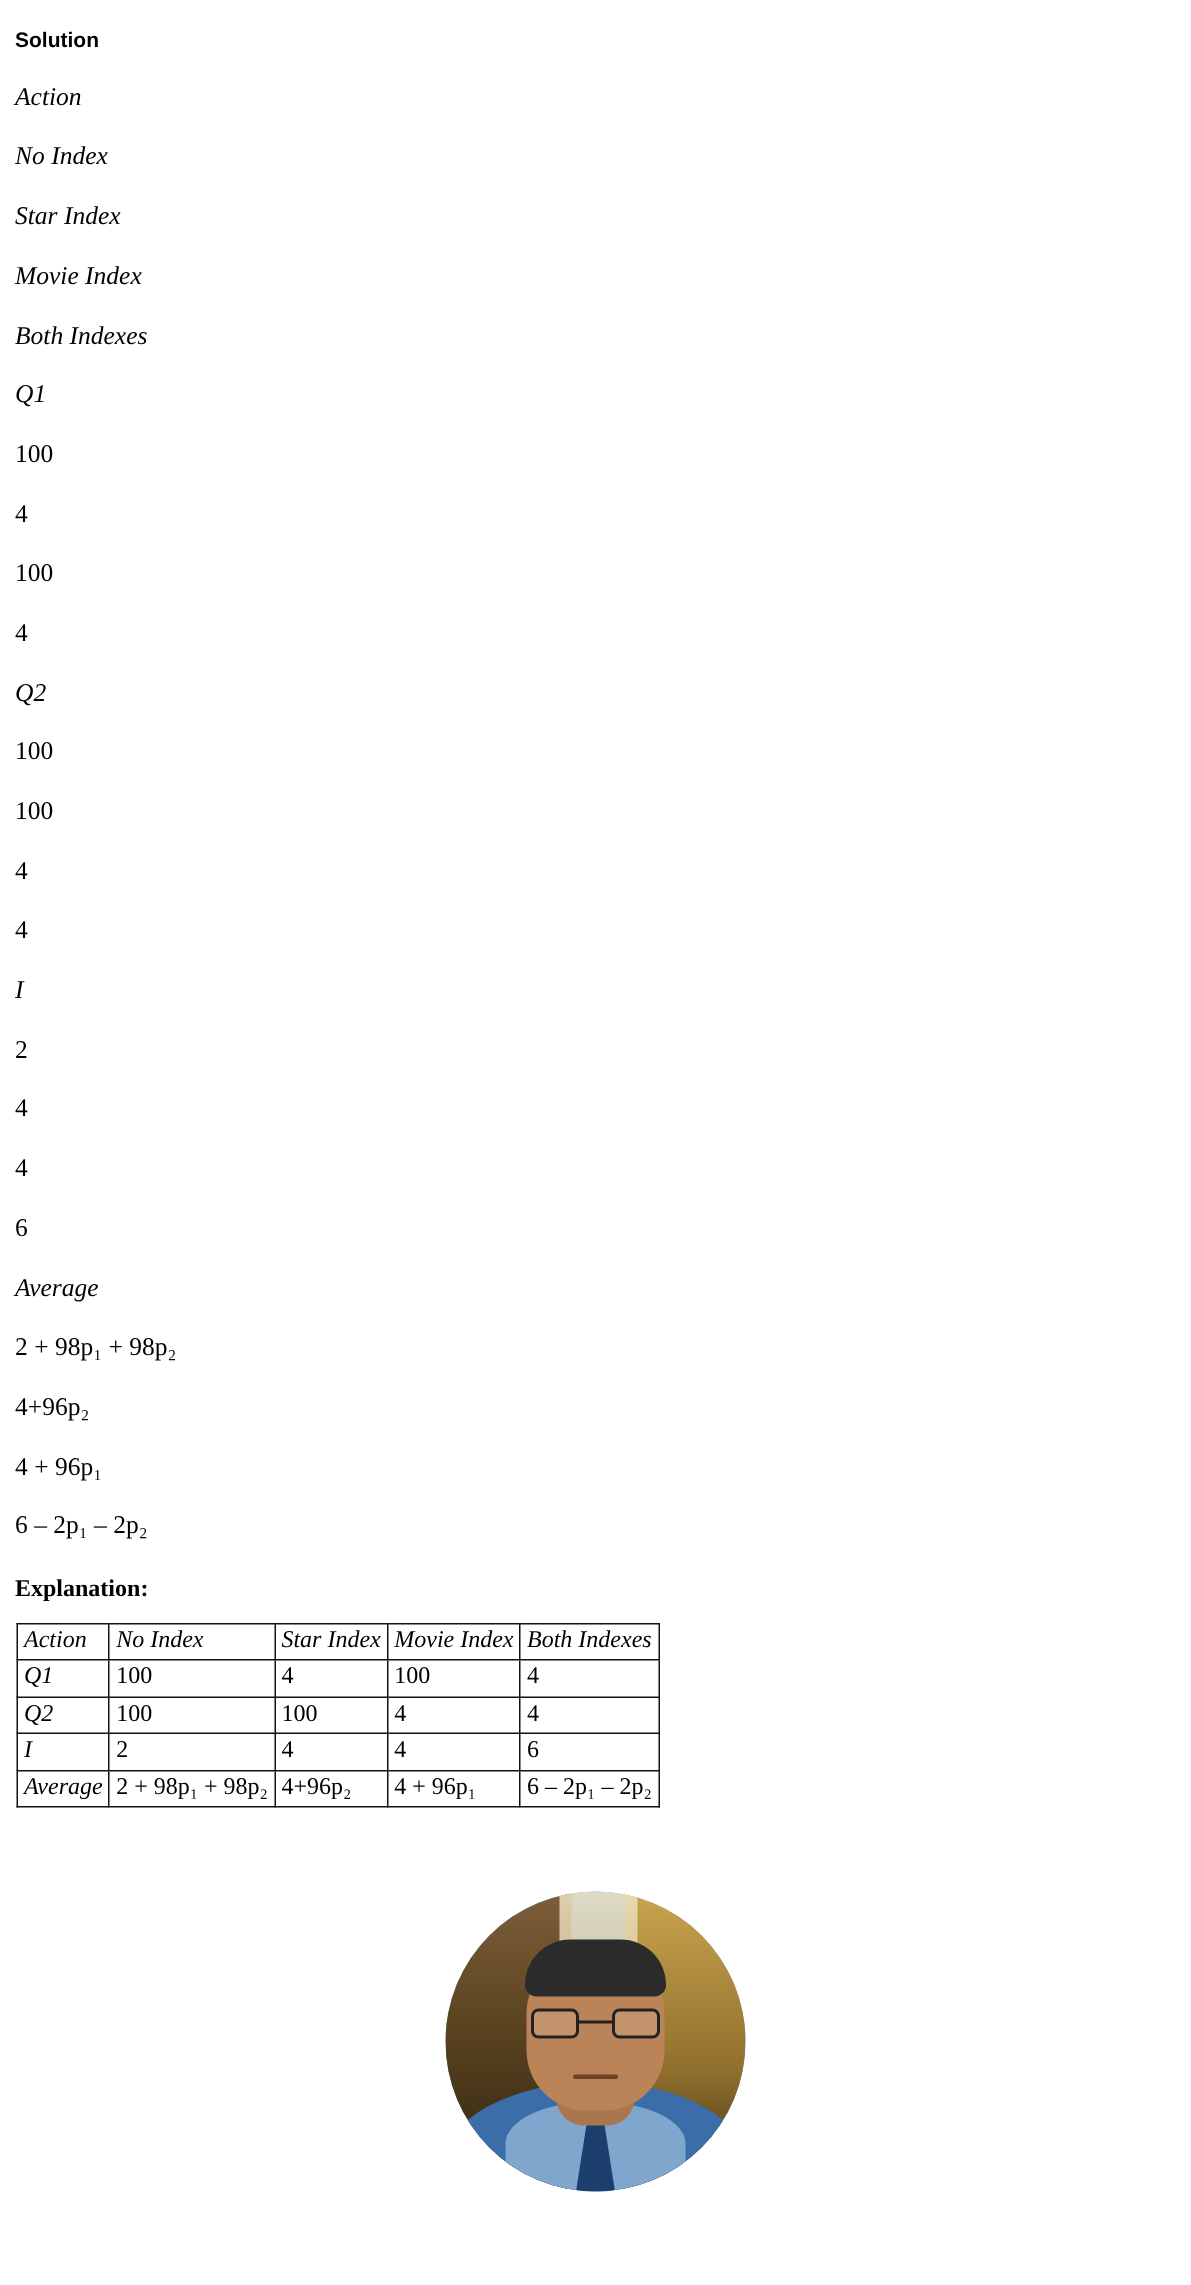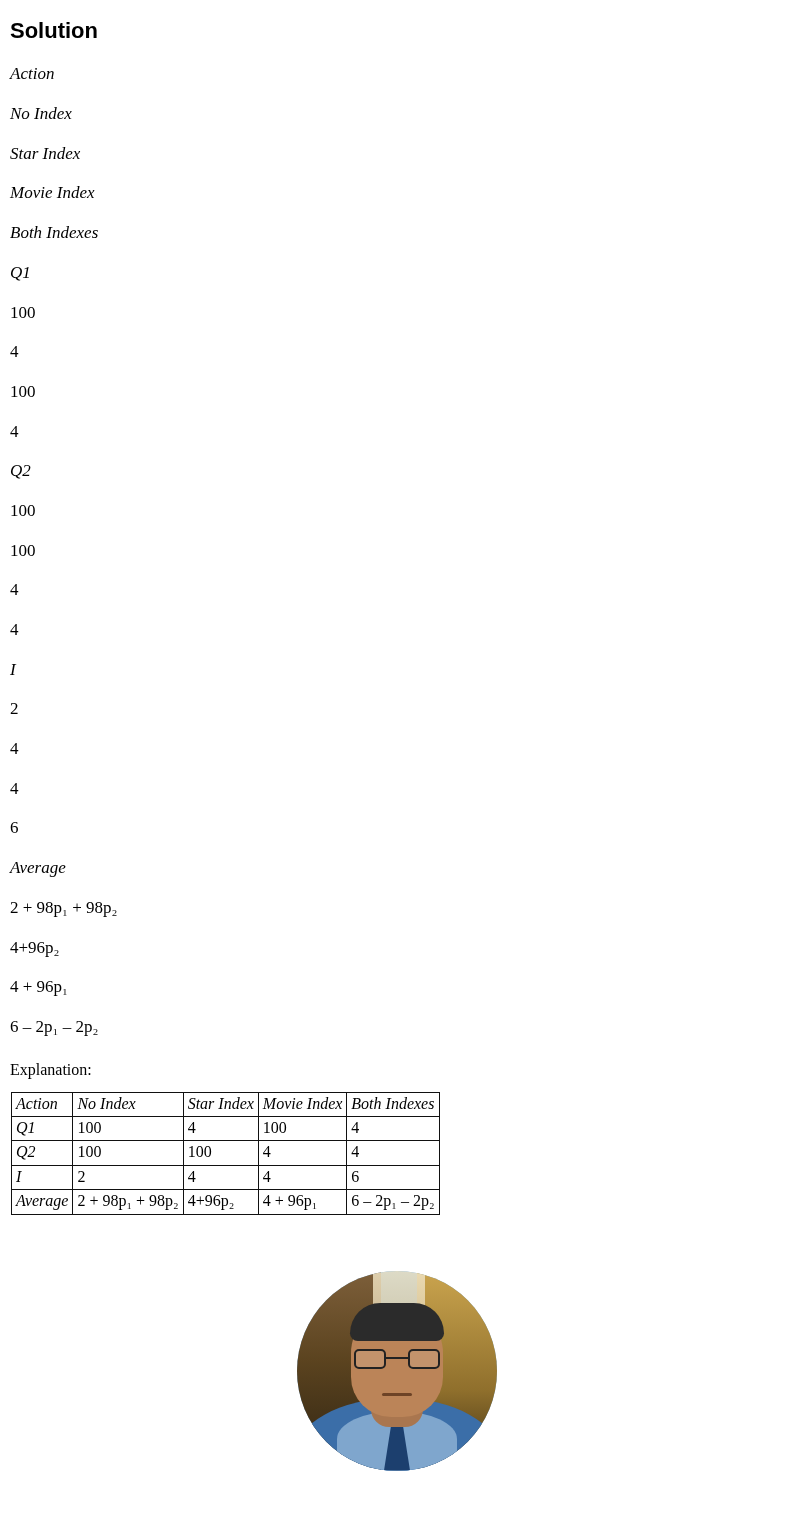--- a/index.html
+++ b/index.html
@@ -18,21 +18,21 @@
     padding: 0 10px;
     box-sizing: border-box;
     width: 794px;
   }
   .top-clip {
     height: 4px;
     overflow: hidden;
   }
   h2.solution-title {
     font-family: "Liberation Sans", sans-serif;
-    font-size: 22px;
+    font-size: 14px;
     font-weight: bold;
     margin: 14px 0 0 0;
     line-height: 1.2;
   }
   p.answer-label {
     font-family: "Liberation Serif", serif;
     font-size: 17px;
     font-weight: bold;
     margin: 22px 0 0 0;
   }
@@ -40,21 +40,21 @@
     font-size: 17px;
     margin: 21px 0 0 0;
     line-height: 1.1;
   }
   p.line.italic {
     font-style: italic;
   }
   p.explanation-label {
     font-family: "Liberation Serif", serif;
     font-size: 16px;
-    font-weight: normal;
+    font-weight: bold;
     margin: 24px 0 0 0;
   }
   table.data-table {
     border-collapse: collapse;
     margin-top: 13px;
     margin-left: 1px;
     font-size: 16px;
   }
   table.data-table td {
     border: 1px solid #111111;

